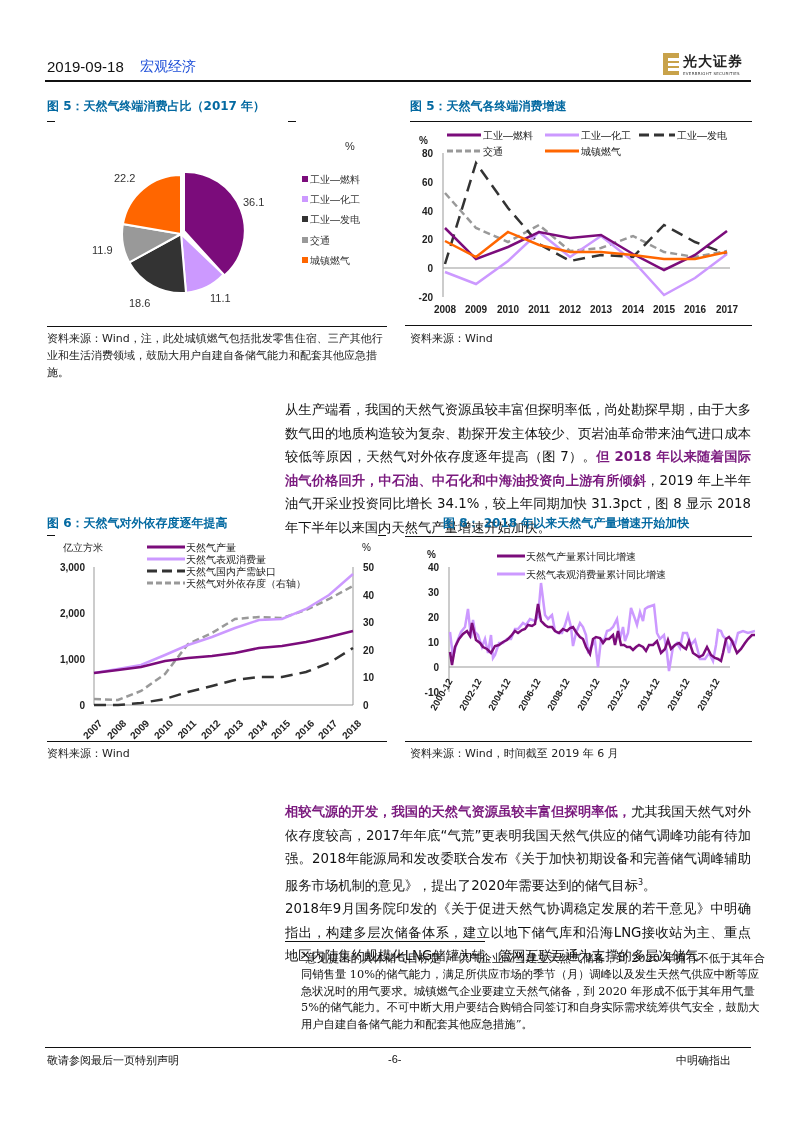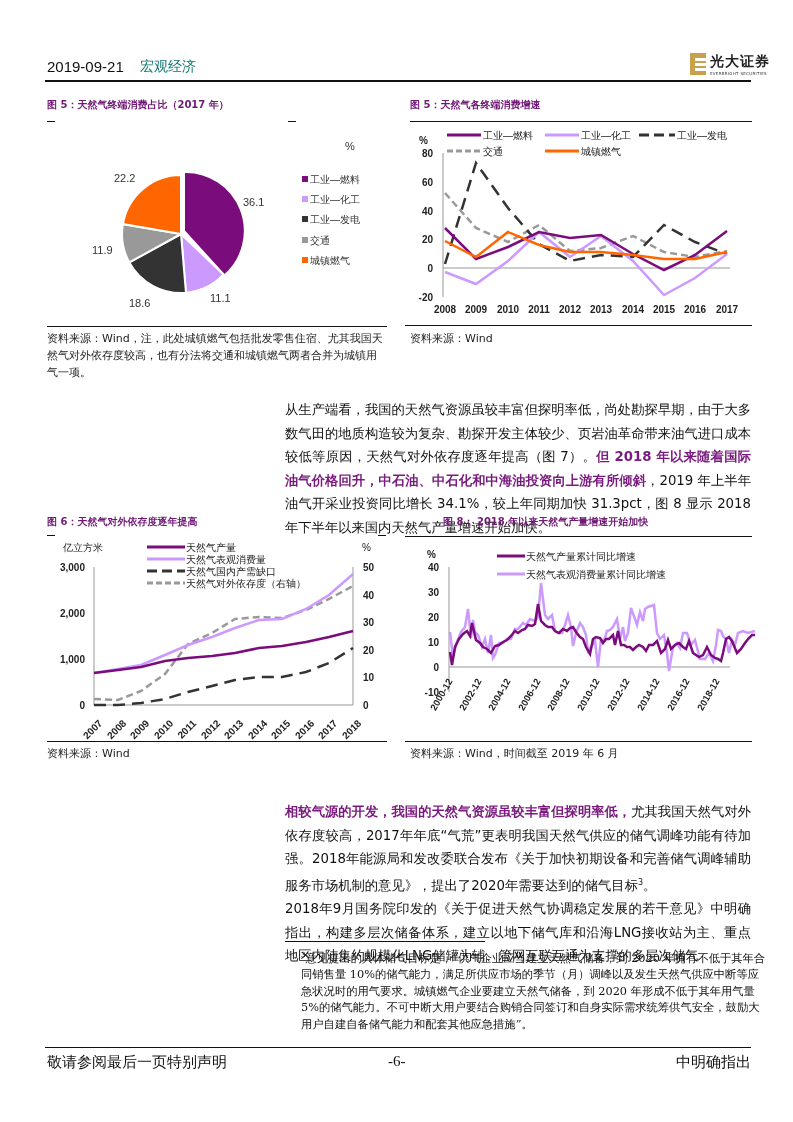--- a/index.html
+++ b/index.html
@@ -1,40 +1,40 @@
 <!DOCTYPE html>
 <html><head>
 <meta charset="utf-8">
 <style>
   html, body { margin:0; padding:0; background:#ffffff; }
   body { width:793px; height:1122px; position:relative; overflow:hidden;
          font-family:"DejaVu Sans", "Liberation Sans", sans-serif; color:#111; }
   .abs { position:absolute; }
   .hdr-date { left:47px; top:58px; font-size:15px; font-family:"Liberation Sans", sans-serif; color:#111; }
-  .hdr-sec { left:140px; top:58px; font-size:14px; color:#0f766e; }
+  .hdr-sec { left:140px; top:58px; font-size:14px; color:#1d4ed8; }
   .hdr-rule { left:45px; top:80px; width:706px; height:2px; background:#111; }
-  .logo { left:690px; top:53px; width:92px; height:28px; }
+  .logo { left:663px; top:53px; width:92px; height:28px; }
   .logo-mark { position:absolute; left:0; top:0; width:16px; height:22px; background:#c8a24a; }
   .logo-mark i { position:absolute; left:5px; width:11px; height:3px; background:#fff; }
   .logo-cn { position:absolute; left:20px; top:0; font-size:14px; font-weight:bold; color:#222; letter-spacing:1px; font-family:"DejaVu Serif", serif; }
   .logo-en { position:absolute; left:20px; top:18px; font-size:4px; color:#333; letter-spacing:0.3px; }
-  .fig-title { font-size:10px; font-weight:bold; color:#701a75; font-family:"DejaVu Sans", sans-serif; white-space:nowrap; }
+  .fig-title { font-size:12px; font-weight:bold; color:#0369a1; font-family:"DejaVu Sans", sans-serif; white-space:nowrap; }
   .rule { height:1px; background:#111; }
   .tick { height:1px; background:#111; width:8px; }
   .src { font-size:11px; color:#222; line-height:17px; }
   .body-text { font-size:13.3px; line-height:23.5px; color:#111; text-align:justify;margin-top:16px; }
   .hl { color:#7a1a7e; font-weight:bold; }
   .fn-text { font-size:11.3px; line-height:16.5px; color:#111; font-family:"DejaVu Serif", serif;margin-left:16px; }
-  .foot { font-size:15px; color:#111; font-family:Liberation Serif, serif;text-align:center; }
+  .foot { font-size:11px; color:#111; font-family:Liberation Sans, sans-serif;text-align:center; }
   svg text { font-family:"Liberation Sans", "DejaVu Sans", sans-serif; }
 </style>
 </head>
 <body>
 
-<div class="abs hdr-date">2019-09-21</div>
+<div class="abs hdr-date">2019-09-18</div>
 <div class="abs hdr-sec">宏观经济</div>
 <div class="abs logo">
   <div class="logo-mark">
       <i style="top:5px"></i>
       <i style="top:10px"></i>
       <i style="top:15px"></i>
     </div>
   <div class="logo-cn">光大证券</div>
   <div class="logo-en">EVERBRIGHT SECURITIES</div>
 </div>
@@ -65,21 +65,21 @@
       <text x="263" y="73">工业—化工</text>
     <rect x="255" y="86" width="6" height="6" fill="#333333"></rect>
       <text x="263" y="93">工业—发电</text>
     <rect x="255" y="107" width="6" height="6" fill="#999999"></rect>
       <text x="263" y="114">交通</text>
     <rect x="255" y="127" width="6" height="6" fill="#ff6600"></rect>
       <text x="263" y="134">城镇燃气</text>
   </g>
 </svg>
 <div class="abs rule" style="left:47px;top:326px;width:340px;"></div>
-<div class="abs src" style="left:47px;top:330px;width:340px;">资料来源：Wind，注，此处城镇燃气包括批发零售住宿、尤其我国天然气对外依存度较高，也有分法将交通和城镇燃气两者合并为城镇用气一项。</div>
+<div class="abs src" style="left:47px;top:330px;width:340px;">资料来源：Wind，注，此处城镇燃气包括批发零售住宿、三产其他行业和生活消费领域，鼓励大用户自建自备储气能力和配套其他应急措施。</div>
 
 <div class="abs fig-title" style="left:410px;top:98px;">图 5：天然气各终端消费增速</div>
 <div class="abs rule" style="left:410px;top:121px;width:342px;"></div>
 <svg class="abs" style="left:405px;top:122px;" width="350" height="200">
 
   <text x="14" y="22" font-size="10" font-weight="bold" fill="#222">%</text>
   <g font-size="10" font-weight="bold" fill="#222" text-anchor="end">
     <text x="28" y="35">80</text>
     <text x="28" y="64">60</text>
     <text x="28" y="93">40</text>

